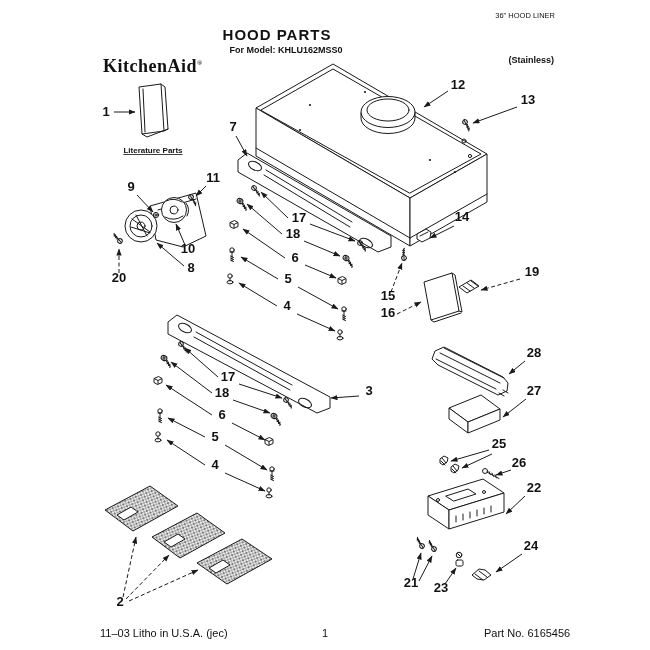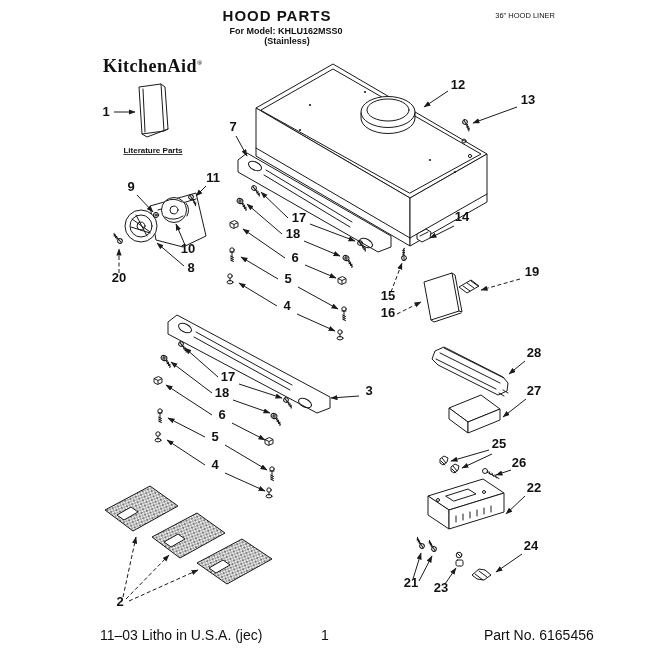--- a/index.html
+++ b/index.html
@@ -5,26 +5,26 @@
   html,body{margin:0;padding:0;}
   body{
     width:650px;height:650px;position:relative;background:#ffffff;
     font-family:"Liberation Sans", sans-serif;color:#111;overflow:hidden;
   }
   .hdr-brand{
     position:absolute;left:103px;top:8px;font-size:18px;font-weight:bold;
     letter-spacing:.5px;font-family:"Liberation Serif", serif;margin-top:48px;
   }
   .hdr-brand sup{font-size:7px;}
-  .hdr-center{position:absolute;left:0;top:7px;width:554px;text-align:center;}
+  .hdr-center{position:absolute;left:0;top:26px;width:554px;text-align:center;}
   .hdr-title{font-size:15px;font-weight:bold;letter-spacing:1px;}
   .hdr-model{font-size:9px;font-weight:bold;margin-top:2px;margin-left:18px;}
-  .hdr-finish{font-size:9px;font-weight:bold;padding-left:20px;}
+  .hdr-finish{font-size:9px;font-weight:bold;padding-left:20px;text-align:right;}
   .hdr-doctype{position:absolute;right:95px;top:11px;font-size:7.5px;}
-  .ftr{position:absolute;top:627px;font-size:14px;}
+  .ftr{position:absolute;top:627px;font-size:11px;}
   .ftr-left{left:100px;}
   .ftr-page{left:0;width:650px;text-align:center;}
   .ftr-right{left:484px;}
   svg{position:absolute;left:0;top:0;}
   .ln{stroke:#1a1a1a;stroke-width:1;fill:none;stroke-linejoin:round;stroke-linecap:round;}
   .lnw{stroke:#1a1a1a;stroke-width:1;fill:#ffffff;stroke-linejoin:round;}
   .leader{stroke:#1a1a1a;stroke-width:1;fill:none;}
   .callout{font:600 13px "Liberation Sans", sans-serif;fill:#111;text-anchor:middle;}
   .littext{font:700 8px "Liberation Sans", sans-serif;fill:#111;text-anchor:middle;text-decoration:underline;}
 </style>

